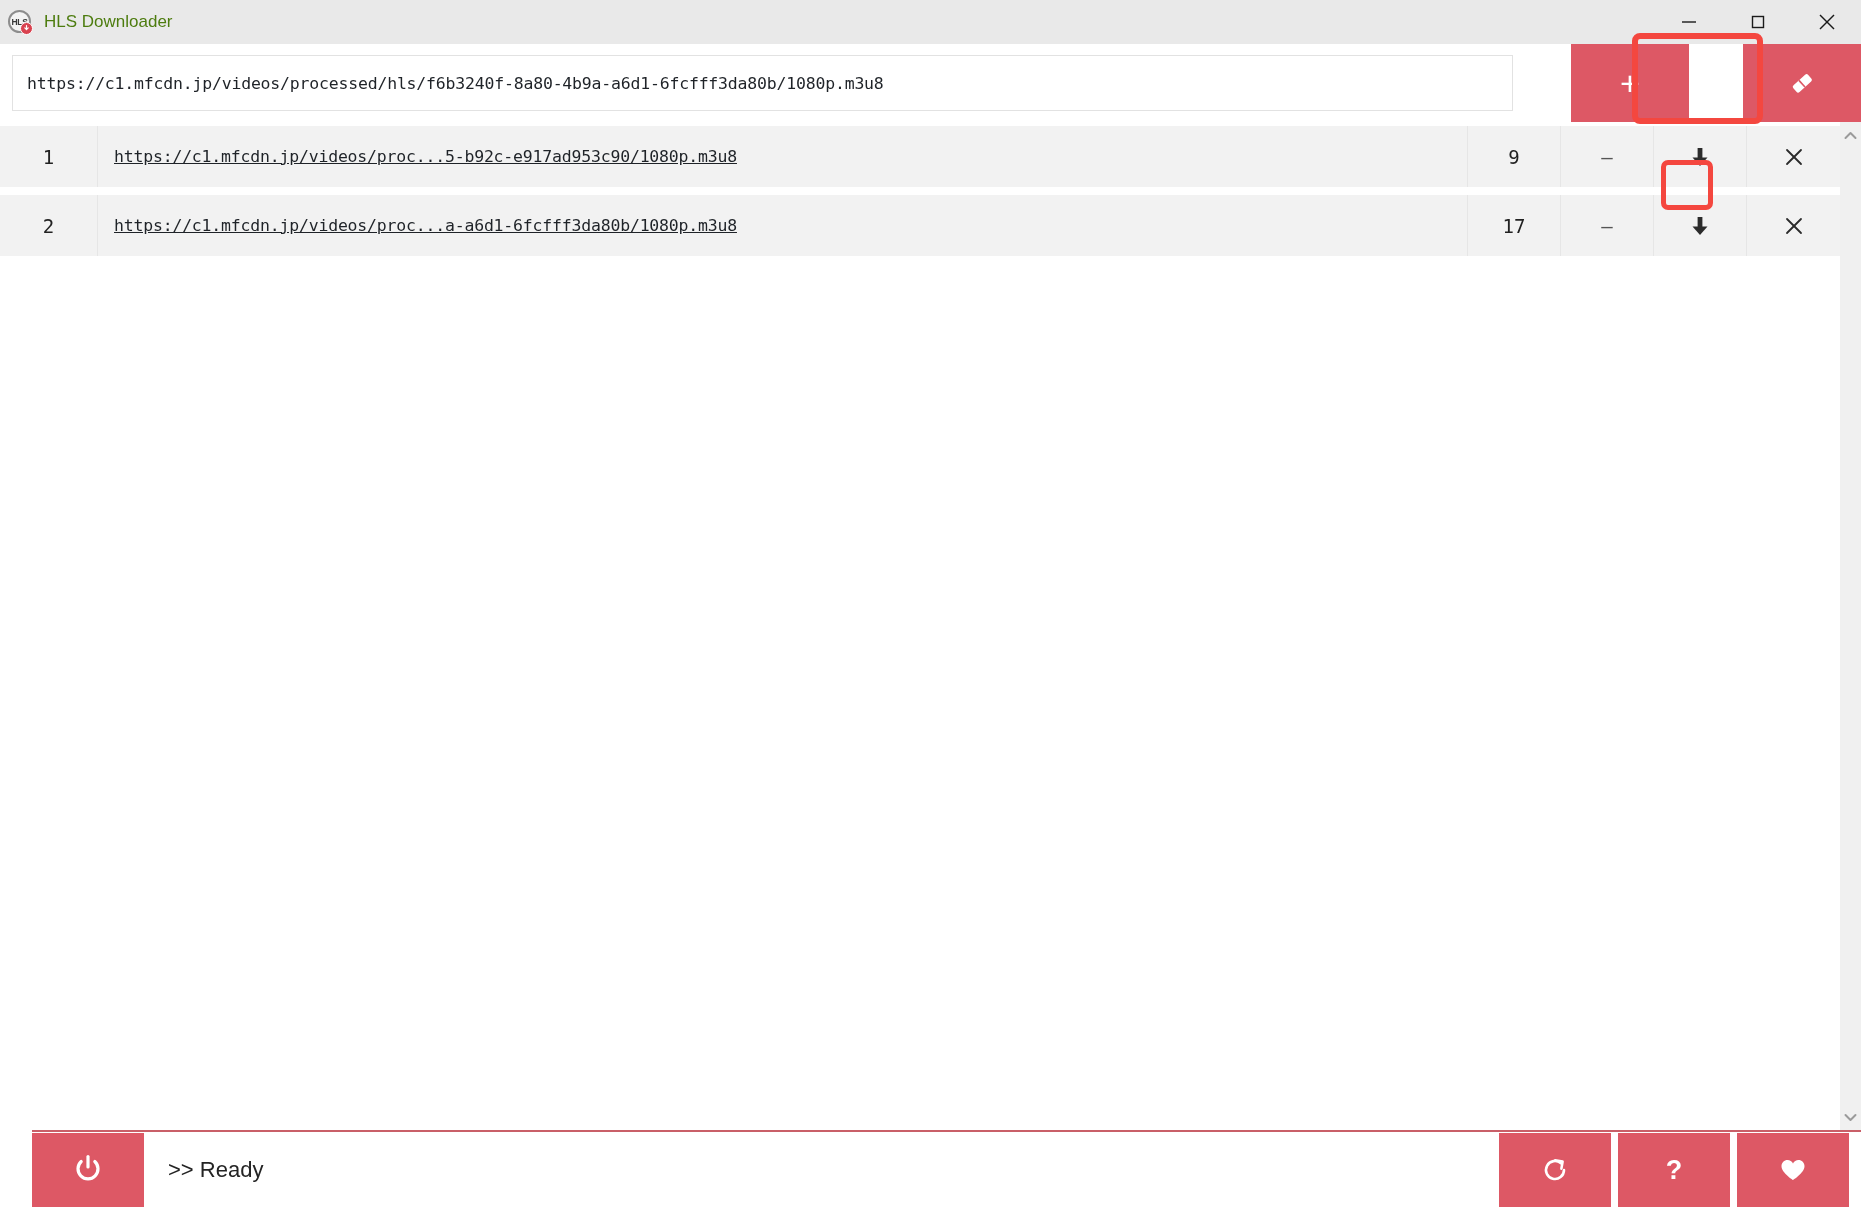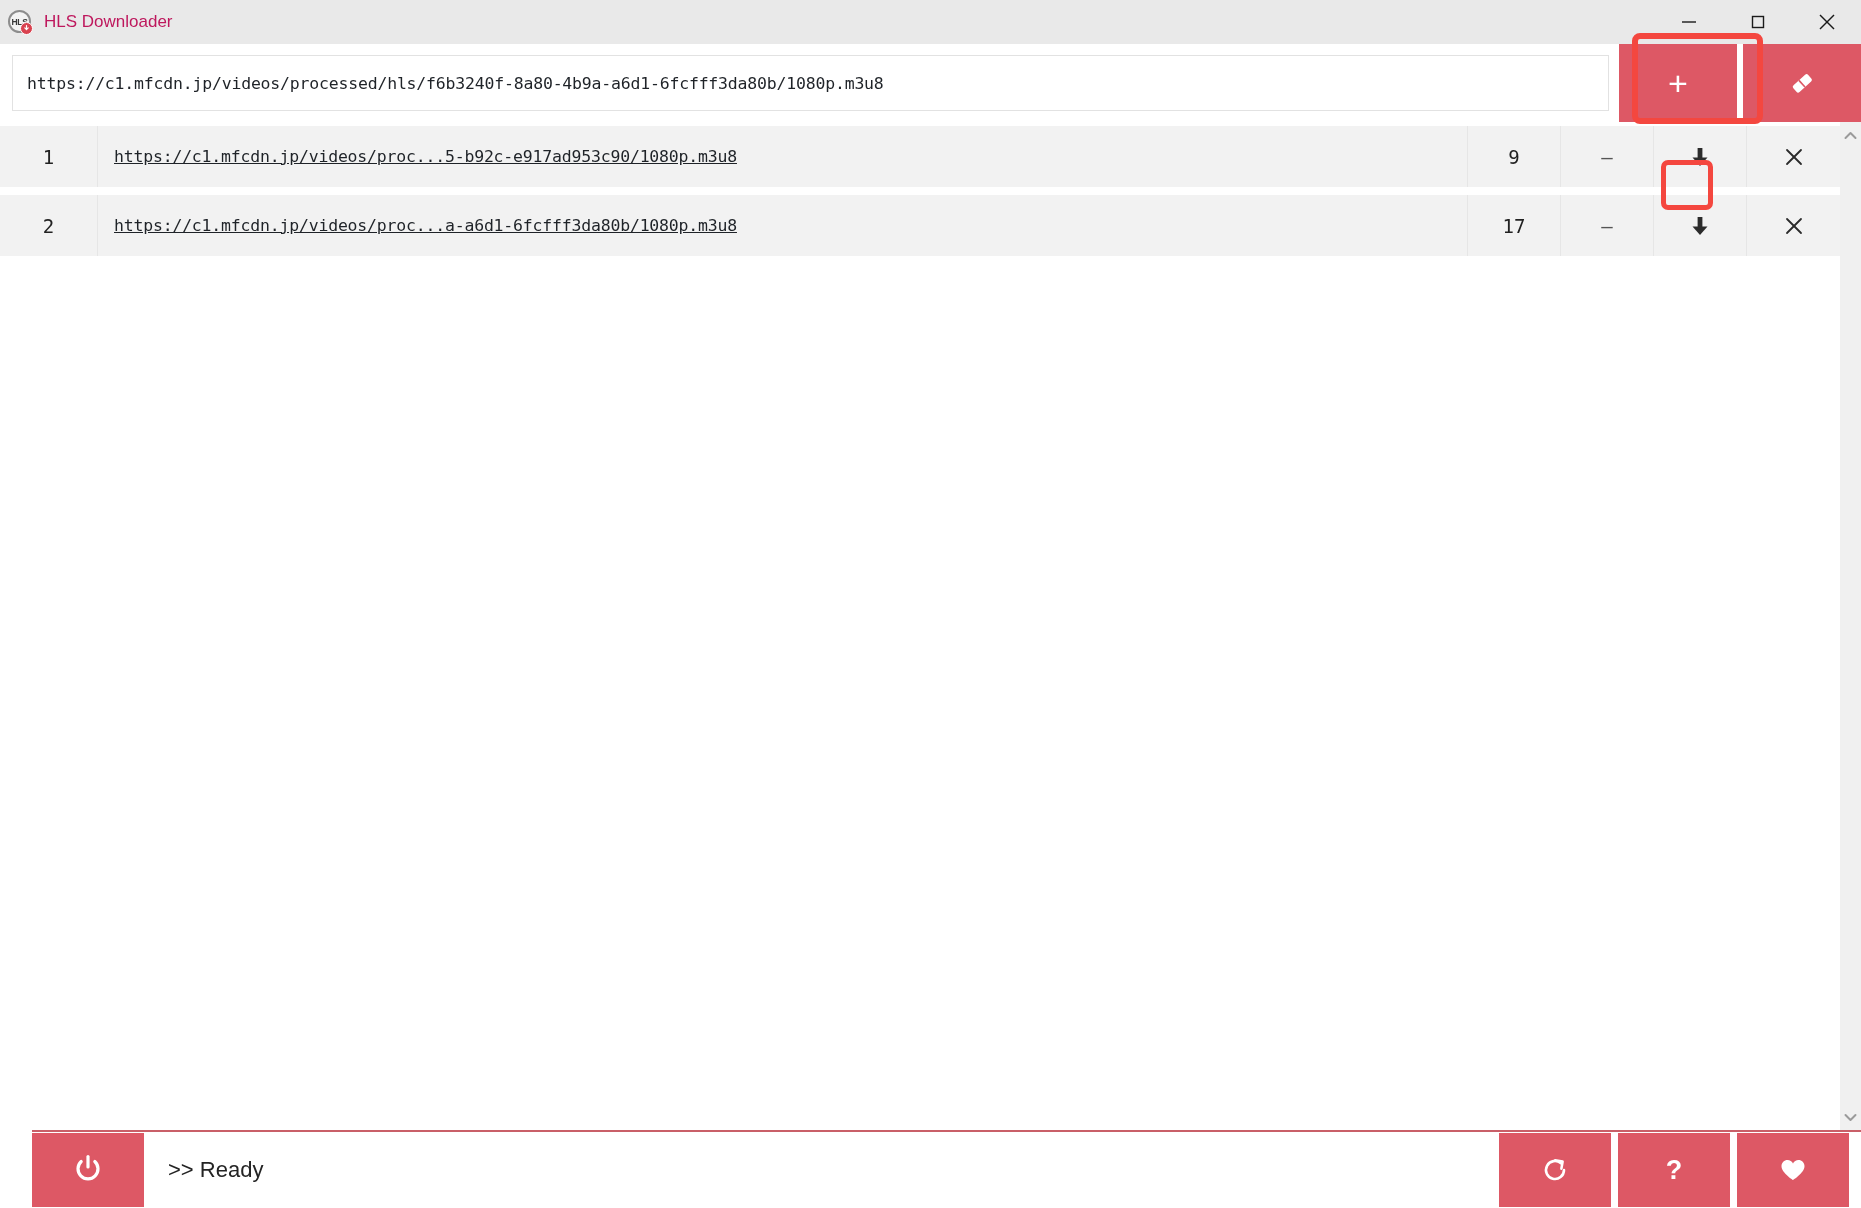--- a/index.html
+++ b/index.html
@@ -72,21 +72,21 @@
     background: #d9424f;
     border: 1.5px solid #ffffff;
     display: flex;
     align-items: center;
     justify-content: center;
   }
   .app-icon .badge svg { display: block; }
 
   .window-title {
     font-size: 17px;
-    color: #be185d;
+    color: #4d7c0f;
     font-family: "Liberation Sans", sans-serif;
     white-space: nowrap;
   }
 
   .titlebar-spacer { flex: 1 1 auto; }
 
   .win-controls { display: flex; height: 44px; }
   .win-btn {
     width: 69px;
     height: 44px;
@@ -100,20 +100,21 @@
   
   .urlbar {
     height: 78px;
     min-height: 78px;
     background: #ffffff;
     display: flex;
     align-items: center;
     padding: 0;
     position: relative;
     z-index: 4;
+    gap: 48px;
   }
   .url-input-wrap {
     flex: 1 1 auto;
     height: 56px;
     margin: 0 10px 0 12px;
     border: 1px solid #e2e2e2;
     background: #ffffff;
     display: flex;
     align-items: center;
     padding: 0 14px;

